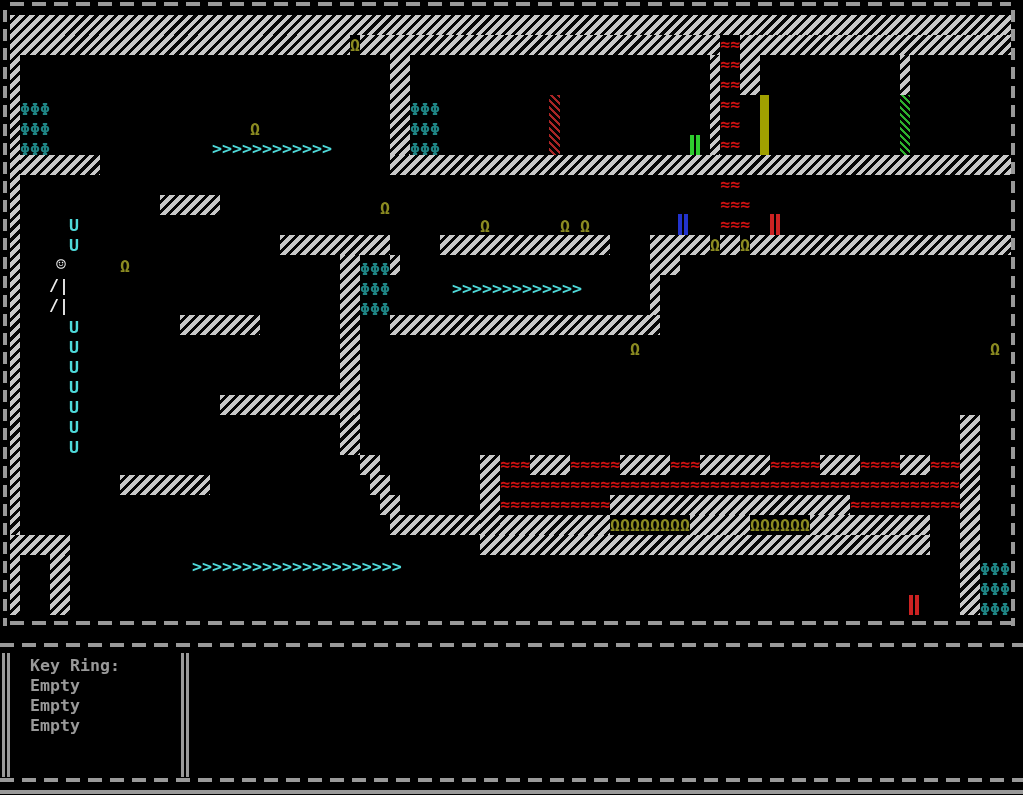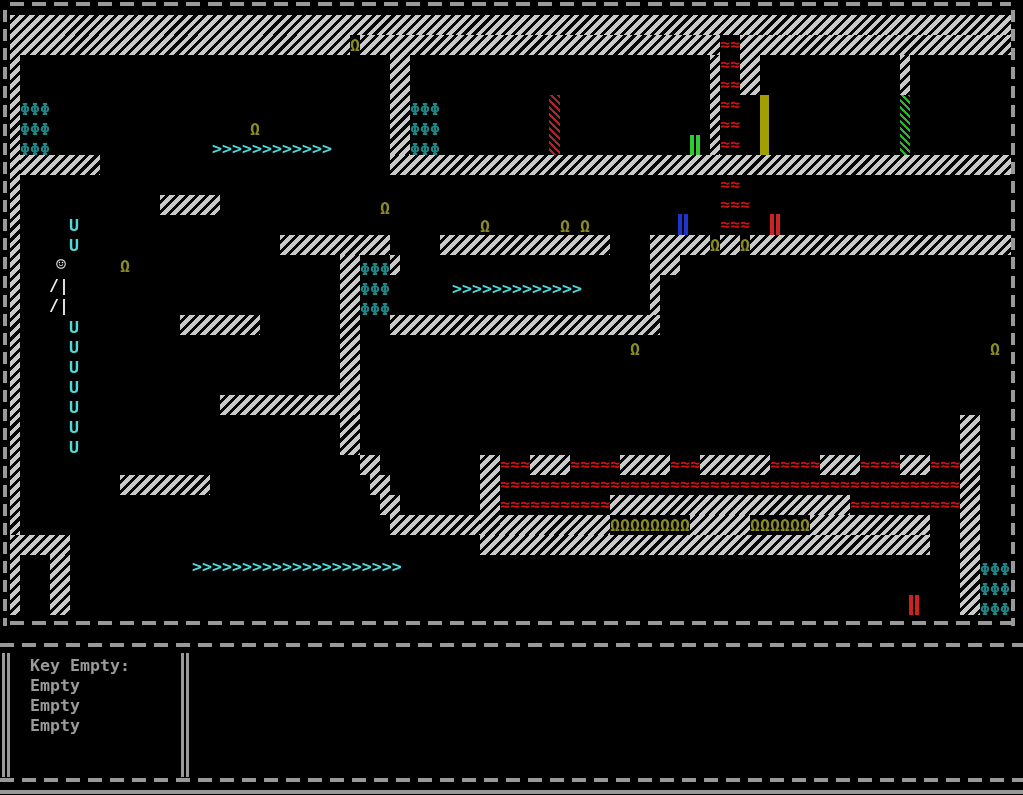--- a/index.html
+++ b/index.html
@@ -135,20 +135,20 @@
   <div class="vdash" style="left:3px;top:10px;width:4px;height:616px"></div>
   <div class="vdash" style="left:1011px;top:10px;width:4px;height:616px"></div>
   <div class="hdash" style="left:10px;top:621px;width:1001px;height:4px"></div>
 
   <div>
     <div class="hdash" style="left:0;top:643px;width:1023px;height:4px"></div>
     <div class="dbar" style="left:2px;top:653px;height:124px"></div>
     <div class="dbar" style="left:181px;top:653px;height:124px"></div>
     <div class="hdash" style="left:0;top:778px;width:1023px;height:4px"></div>
 
-    <div class="hudline" style="left:30px;top:656px">Key Empty:</div>
+    <div class="hudline" style="left:30px;top:656px">Key Ring:</div>
     <div class="hudline" style="left:30px;top:676px">Empty</div>
     <div class="hudline" style="left:30px;top:696px">Empty</div>
     <div class="hudline" style="left:30px;top:716px">Empty</div>
   </div>
 
   <div class="solidbar" style="left:0;top:790px;width:1023px;height:4px"></div>
 </div>
 
 </body></html>

